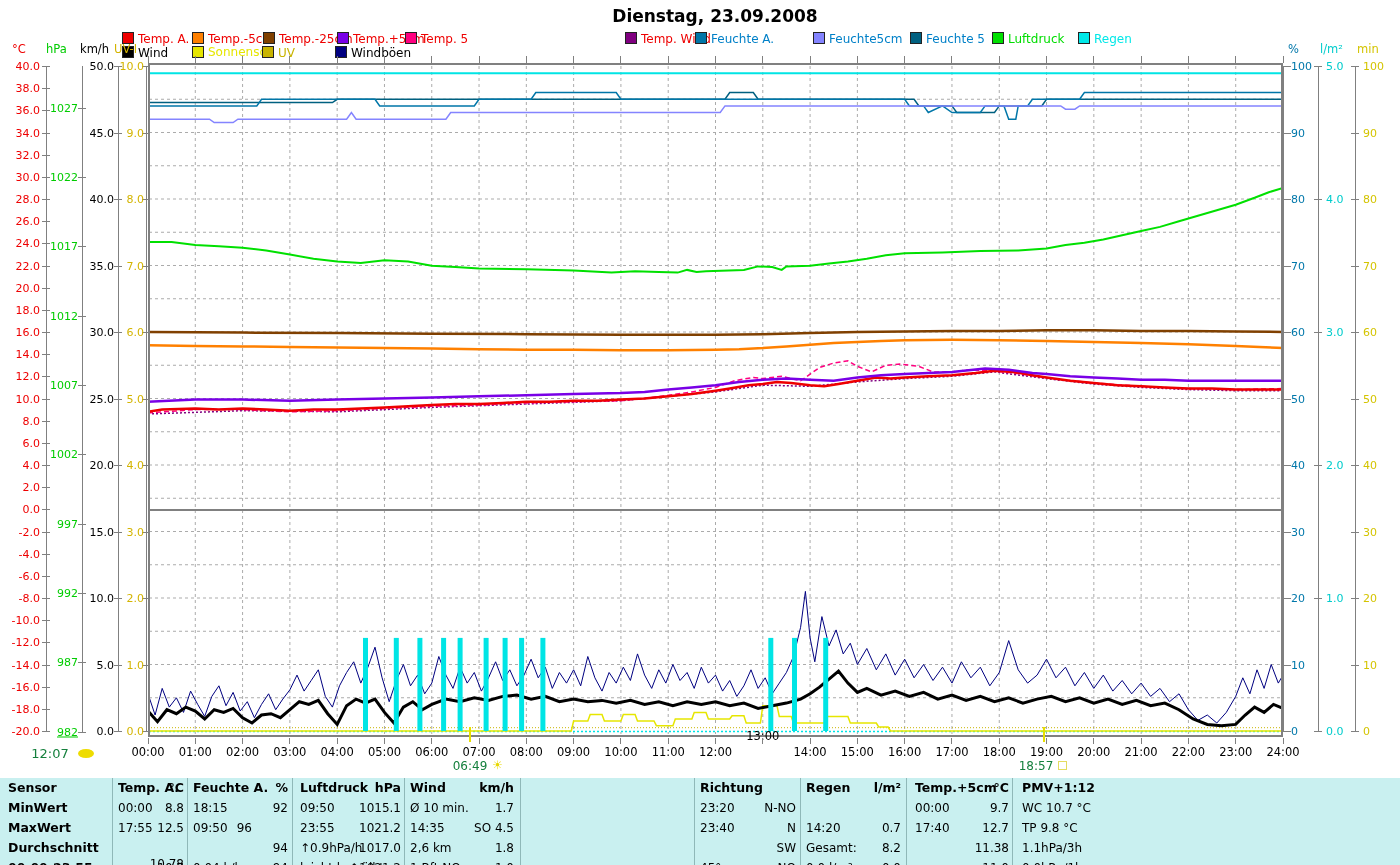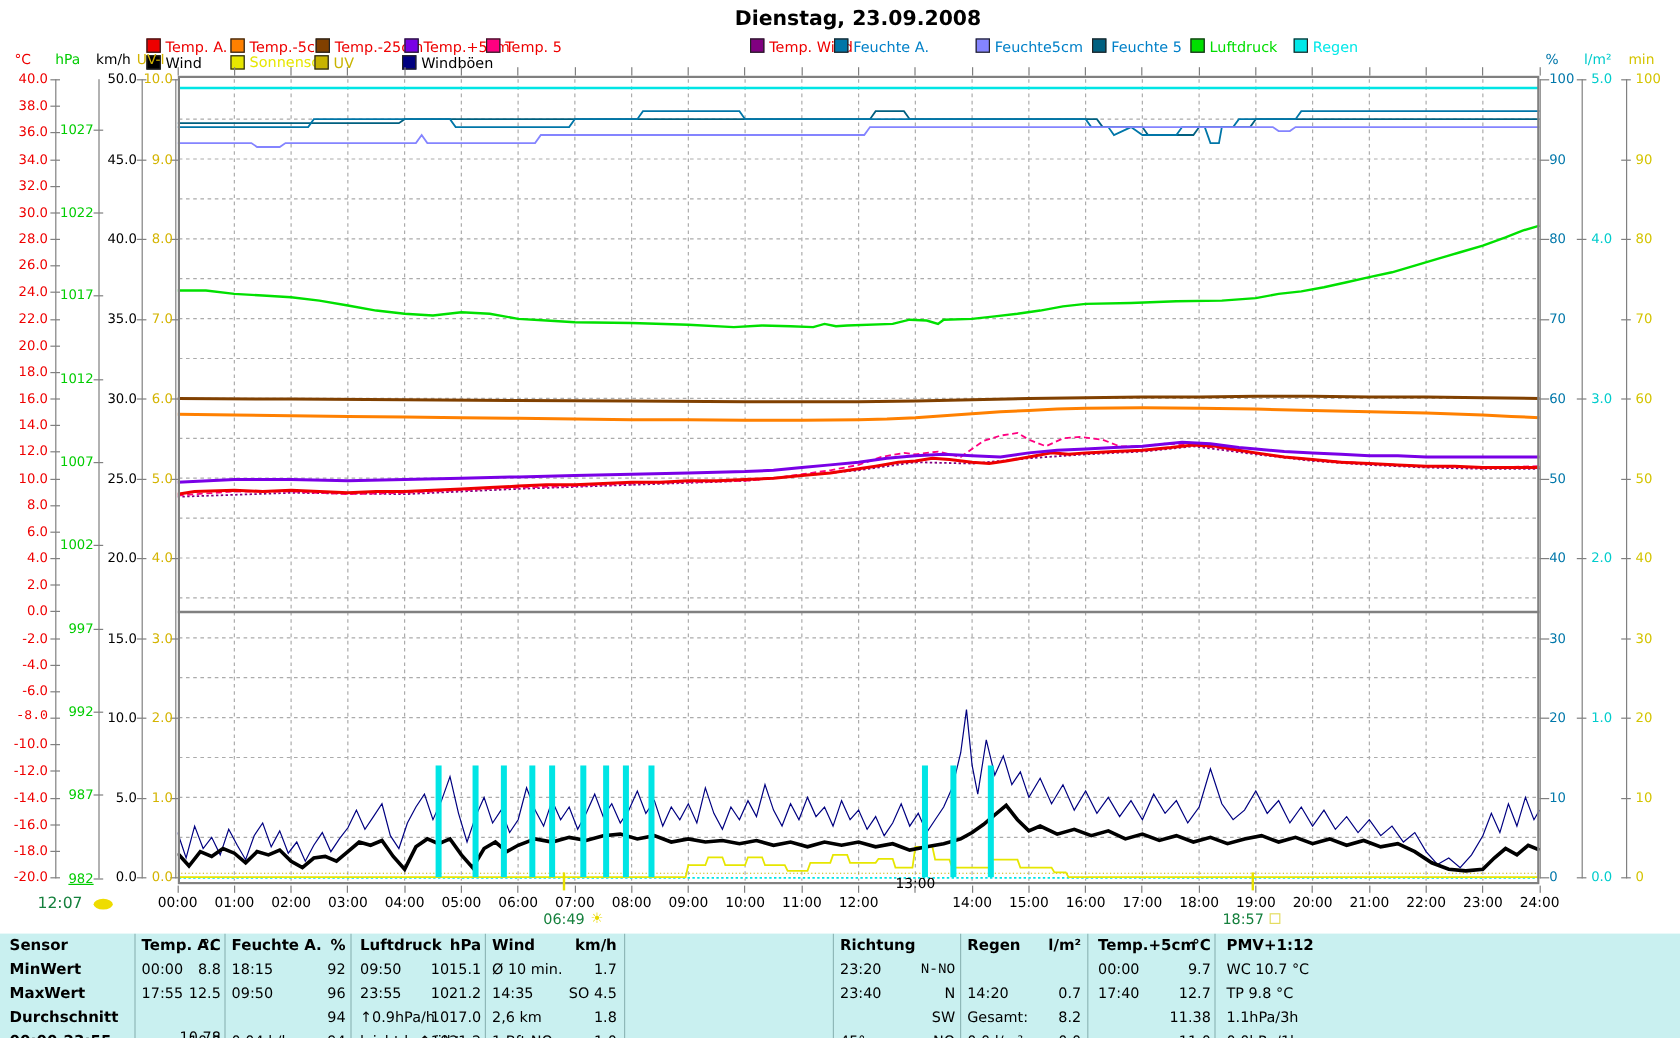--- a/index.html
+++ b/index.html
@@ -91,21 +91,21 @@
       <div class="ticklbl" style="top: 487.2px; color: rgb(238, 0, 0); right: 1360px;">2.0</div>
       <div class="tick" style="left: 42px; top: 509.3px; width: 8px;"></div>
       <div class="ticklbl" style="top: 509.3px; color: rgb(238, 0, 0); right: 1360px;">0.0</div>
       <div class="tick" style="left: 42px; top: 531.5px; width: 8px;"></div>
       <div class="ticklbl" style="top: 531.5px; color: rgb(238, 0, 0); right: 1360px;">-2.0</div>
       <div class="tick" style="left: 42px; top: 553.7px; width: 8px;"></div>
       <div class="ticklbl" style="top: 553.7px; color: rgb(238, 0, 0); right: 1360px;">-4.0</div>
       <div class="tick" style="left: 42px; top: 575.8px; width: 8px;"></div>
       <div class="ticklbl" style="top: 575.8px; color: rgb(238, 0, 0); right: 1360px;">-6.0</div>
       <div class="tick" style="left: 42px; top: 598px; width: 8px;"></div>
-      <div class="ticklbl" style="top: 598px; color: rgb(238, 0, 0); right: 1360px; font-family: Liberation Mono, monospace;">-8.0</div>
+      <div class="ticklbl" style="top: 598px; color: rgb(238, 0, 0); right: 1360px;">-8.0</div>
       <div class="tick" style="left: 42px; top: 620.2px; width: 8px;"></div>
       <div class="ticklbl" style="top: 620.2px; color: rgb(238, 0, 0); right: 1360px;">-10.0</div>
       <div class="tick" style="left: 42px; top: 642.3px; width: 8px;"></div>
       <div class="ticklbl" style="top: 642.3px; color: rgb(238, 0, 0); right: 1360px;">-12.0</div>
       <div class="tick" style="left: 42px; top: 664.5px; width: 8px;"></div>
       <div class="ticklbl" style="top: 664.5px; color: rgb(238, 0, 0); right: 1360px;">-14.0</div>
       <div class="tick" style="left: 42px; top: 686.7px; width: 8px;"></div>
       <div class="ticklbl" style="top: 686.7px; color: rgb(238, 0, 0); right: 1360px;">-16.0</div>
       <div class="tick" style="left: 42px; top: 708.8px; width: 8px;"></div>
       <div class="ticklbl" style="top: 708.8px; color: rgb(238, 0, 0); right: 1360px;">-18.0</div>
@@ -437,29 +437,29 @@
       <div class="tcell thead" style="top: 24px; left: 8px;">MinWert</div>
       <div class="tcell" style="top: 24px; left: 118px;">00:00</div>
       <div class="tcell" style="top: 24px; right: 1216px;">8.8</div>
       <div class="tcell" style="top: 24px; left: 193px;">18:15</div>
       <div class="tcell" style="top: 24px; right: 1112px;">92</div>
       <div class="tcell" style="top: 24px; left: 300px;">09:50</div>
       <div class="tcell" style="top: 24px; right: 999px;">1015.1</div>
       <div class="tcell" style="top: 24px; left: 410px;">Ø 10 min.</div>
       <div class="tcell" style="top: 24px; right: 886px;">1.7</div>
       <div class="tcell" style="top: 24px; left: 700px;">23:20</div>
-      <div class="tcell" style="top: 24px; right: 604px; font-family: Liberation Mono, monospace;">N-NO</div>
+      <div class="tcell" style="top: 24px; right: 604px;">N-NO</div>
       <div class="tcell" style="top: 24px; left: 915px;">00:00</div>
       <div class="tcell" style="top: 24px; right: 391px;">9.7</div>
       <div class="tcell" style="top: 24px; left: 1022px;">WC 10.7 °C</div>
       <div class="tcell thead" style="top: 44px; left: 8px;">MaxWert</div>
       <div class="tcell" style="top: 44px; left: 118px;">17:55</div>
       <div class="tcell" style="top: 44px; right: 1216px;">12.5</div>
       <div class="tcell" style="top: 44px; left: 193px;">09:50</div>
-      <div class="tcell" style="top: 44px; right: 1112px; text-align: center;">96</div>
+      <div class="tcell" style="top: 44px; right: 1148px; text-align: center;">96</div>
       <div class="tcell" style="top: 44px; left: 300px;">23:55</div>
       <div class="tcell" style="top: 44px; right: 999px;">1021.2</div>
       <div class="tcell" style="top: 44px; left: 410px;">14:35</div>
       <div class="tcell" style="top: 44px; right: 886px;">SO 4.5</div>
       <div class="tcell" style="top: 44px; left: 700px;">23:40</div>
       <div class="tcell" style="top: 44px; right: 604px;">N</div>
       <div class="tcell" style="top: 44px; left: 806px;">14:20</div>
       <div class="tcell" style="top: 44px; right: 499px;">0.7</div>
       <div class="tcell" style="top: 44px; left: 915px;">17:40</div>
       <div class="tcell" style="top: 44px; right: 391px;">12.7</div>

